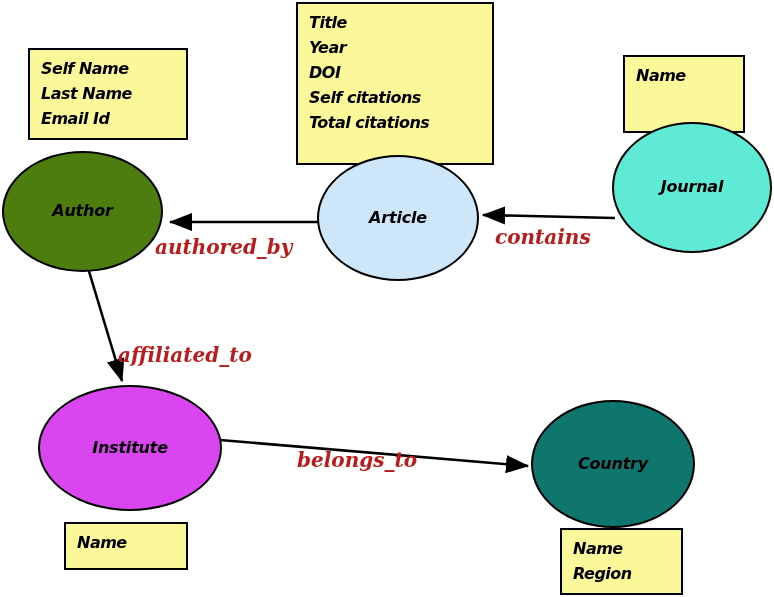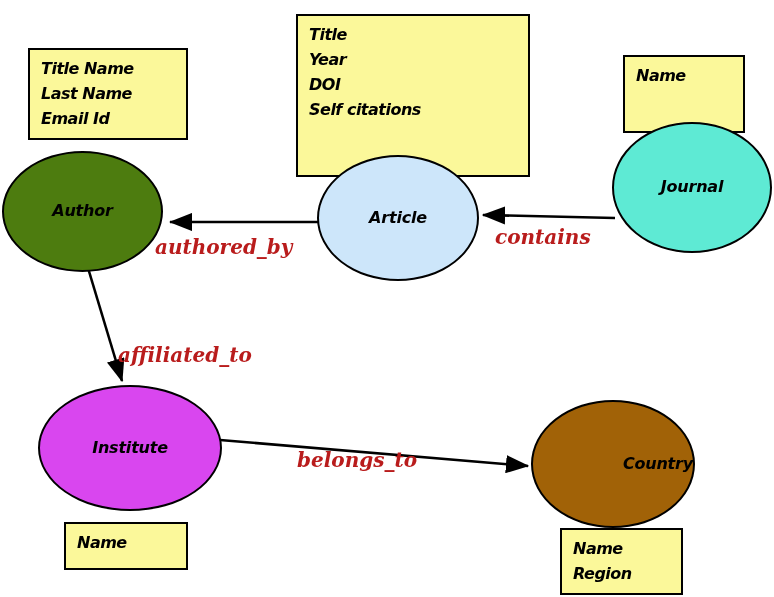--- a/index.html
+++ b/index.html
@@ -91,30 +91,31 @@
     <line x1="320" y1="222" x2="170" y2="222" stroke="#000000" stroke-width="2.6" marker-end="url(#arrowhead)"></line>
 
     <line x1="615" y1="218" x2="483" y2="215" stroke="#000000" stroke-width="2.6" marker-end="url(#arrowhead)"></line>
 
     <line x1="88" y1="268" x2="122" y2="381" stroke="#000000" stroke-width="2.6" marker-end="url(#arrowhead)"></line>
 
     <line x1="220" y1="440" x2="528" y2="466" stroke="#000000" stroke-width="2.6" marker-end="url(#arrowhead)"></line>
   </svg>
 
   <div class="attrbox" style="left:28px; top:48px; width:160px; height:92px;">
-    <div class="attr-line">Title Name</div>
+    <div class="attr-line">Self Name</div>
     <div class="attr-line">Last Name</div>
     <div class="attr-line">Email Id</div>
   </div>
 
-  <div class="attrbox" style="left:296px; top:14px; width:234px; height:163px;">
+  <div class="attrbox" style="left:296px; top:2px; width:198px; height:163px;">
     <div class="attr-line">Title</div>
     <div class="attr-line">Year</div>
     <div class="attr-line">DOI</div>
     <div class="attr-line">Self citations</div>
+    <div class="attr-line">Total citations</div>
   </div>
 
   <div class="attrbox" style="left:623px; top:55px; width:122px; height:78px;">
     <div class="attr-line">Name</div>
   </div>
 
   <div class="attrbox" style="left:64px; top:522px; width:124px; height:48px;">
     <div class="attr-line">Name</div>
   </div>
 
@@ -132,21 +133,21 @@
   </div>
 
   <div class="entity" style="left:612px; top:122px; width:160px; height:131px; background:#5eead4;">
     <span class="entity-label">Journal</span>
   </div>
 
   <div class="entity" style="left:38px; top:385px; width:184px; height:126px; background:#d946ef;">
     <span class="entity-label">Institute</span>
   </div>
 
-  <div class="entity" style="left:531px; top:400px; width:164px; height:128px; background:#a16207;justify-content:flex-end;">
+  <div class="entity" style="left:531px; top:400px; width:164px; height:128px; background:#0f766e;">
     <span class="entity-label">Country</span>
   </div>
 
   <div class="rel-label" style="left:155px; top:235px;">authored_by</div>
 
   <div class="rel-label" style="left:495px; top:225px;text-align:center;">contains</div>
 
   <div class="rel-label" style="left:118px; top:317px;margin-top:26px;">affiliated_to</div>
 
   <div class="rel-label" style="left:297px; top:448px;">belongs_to</div>

